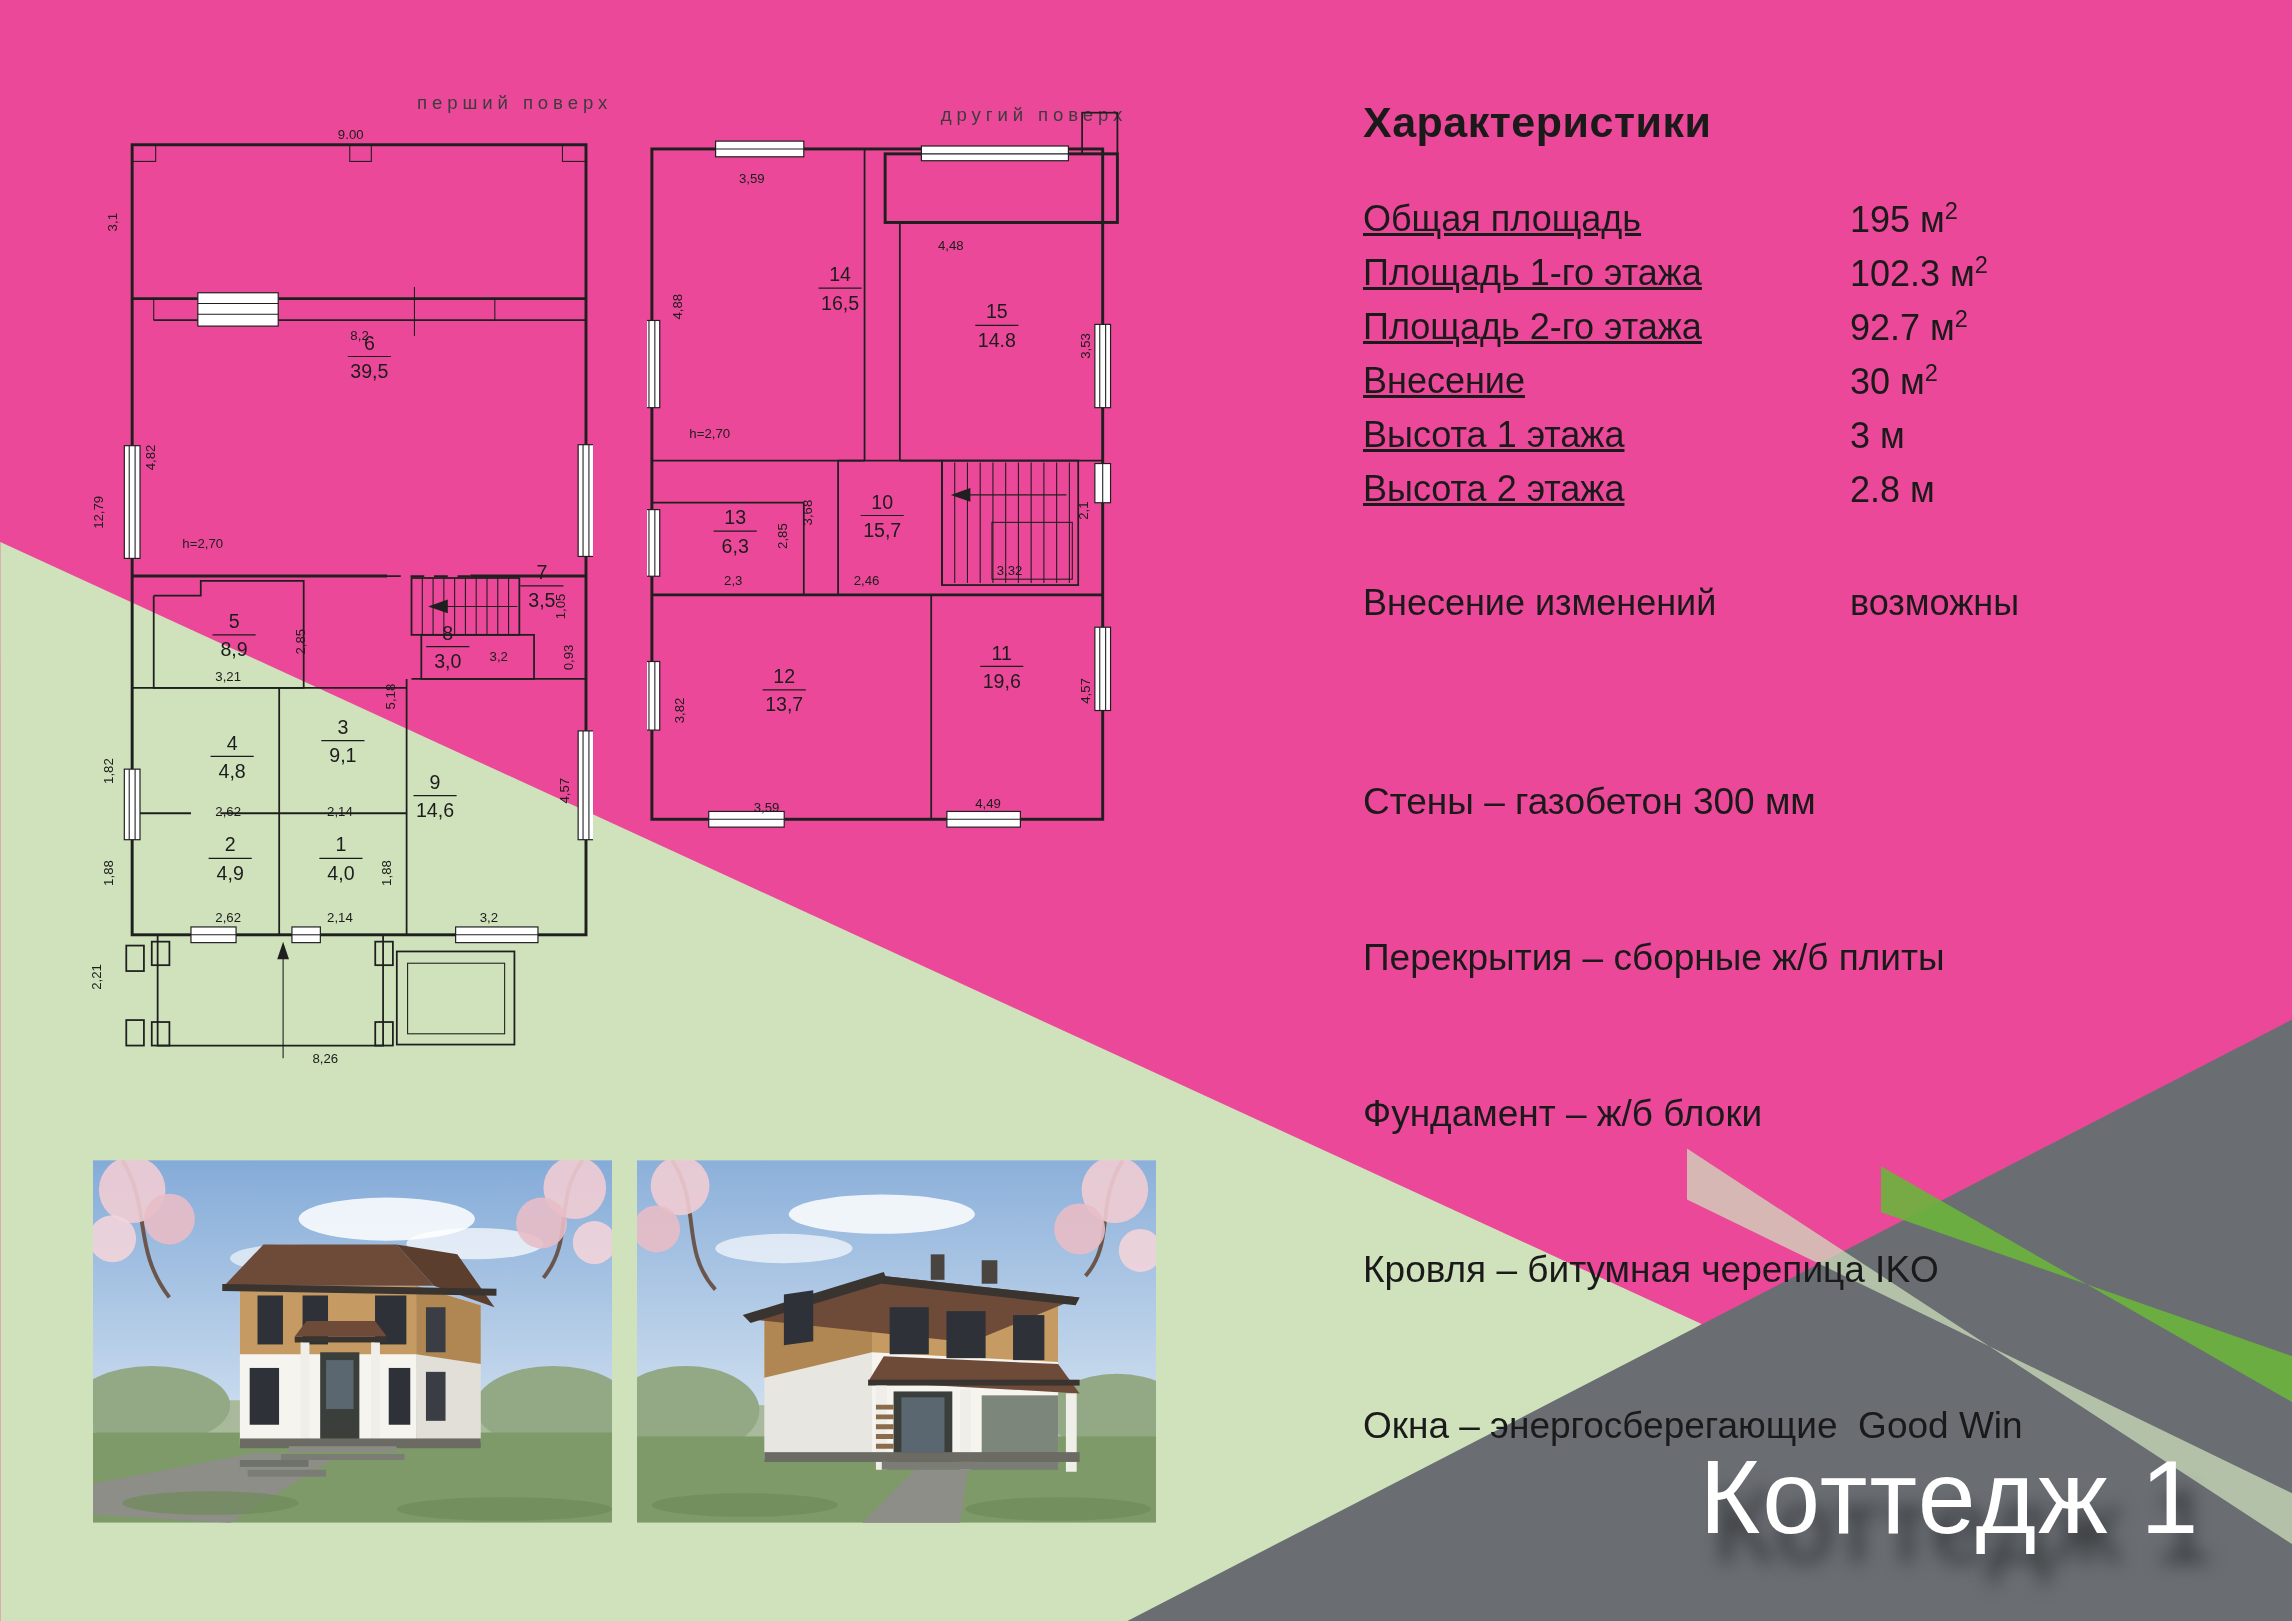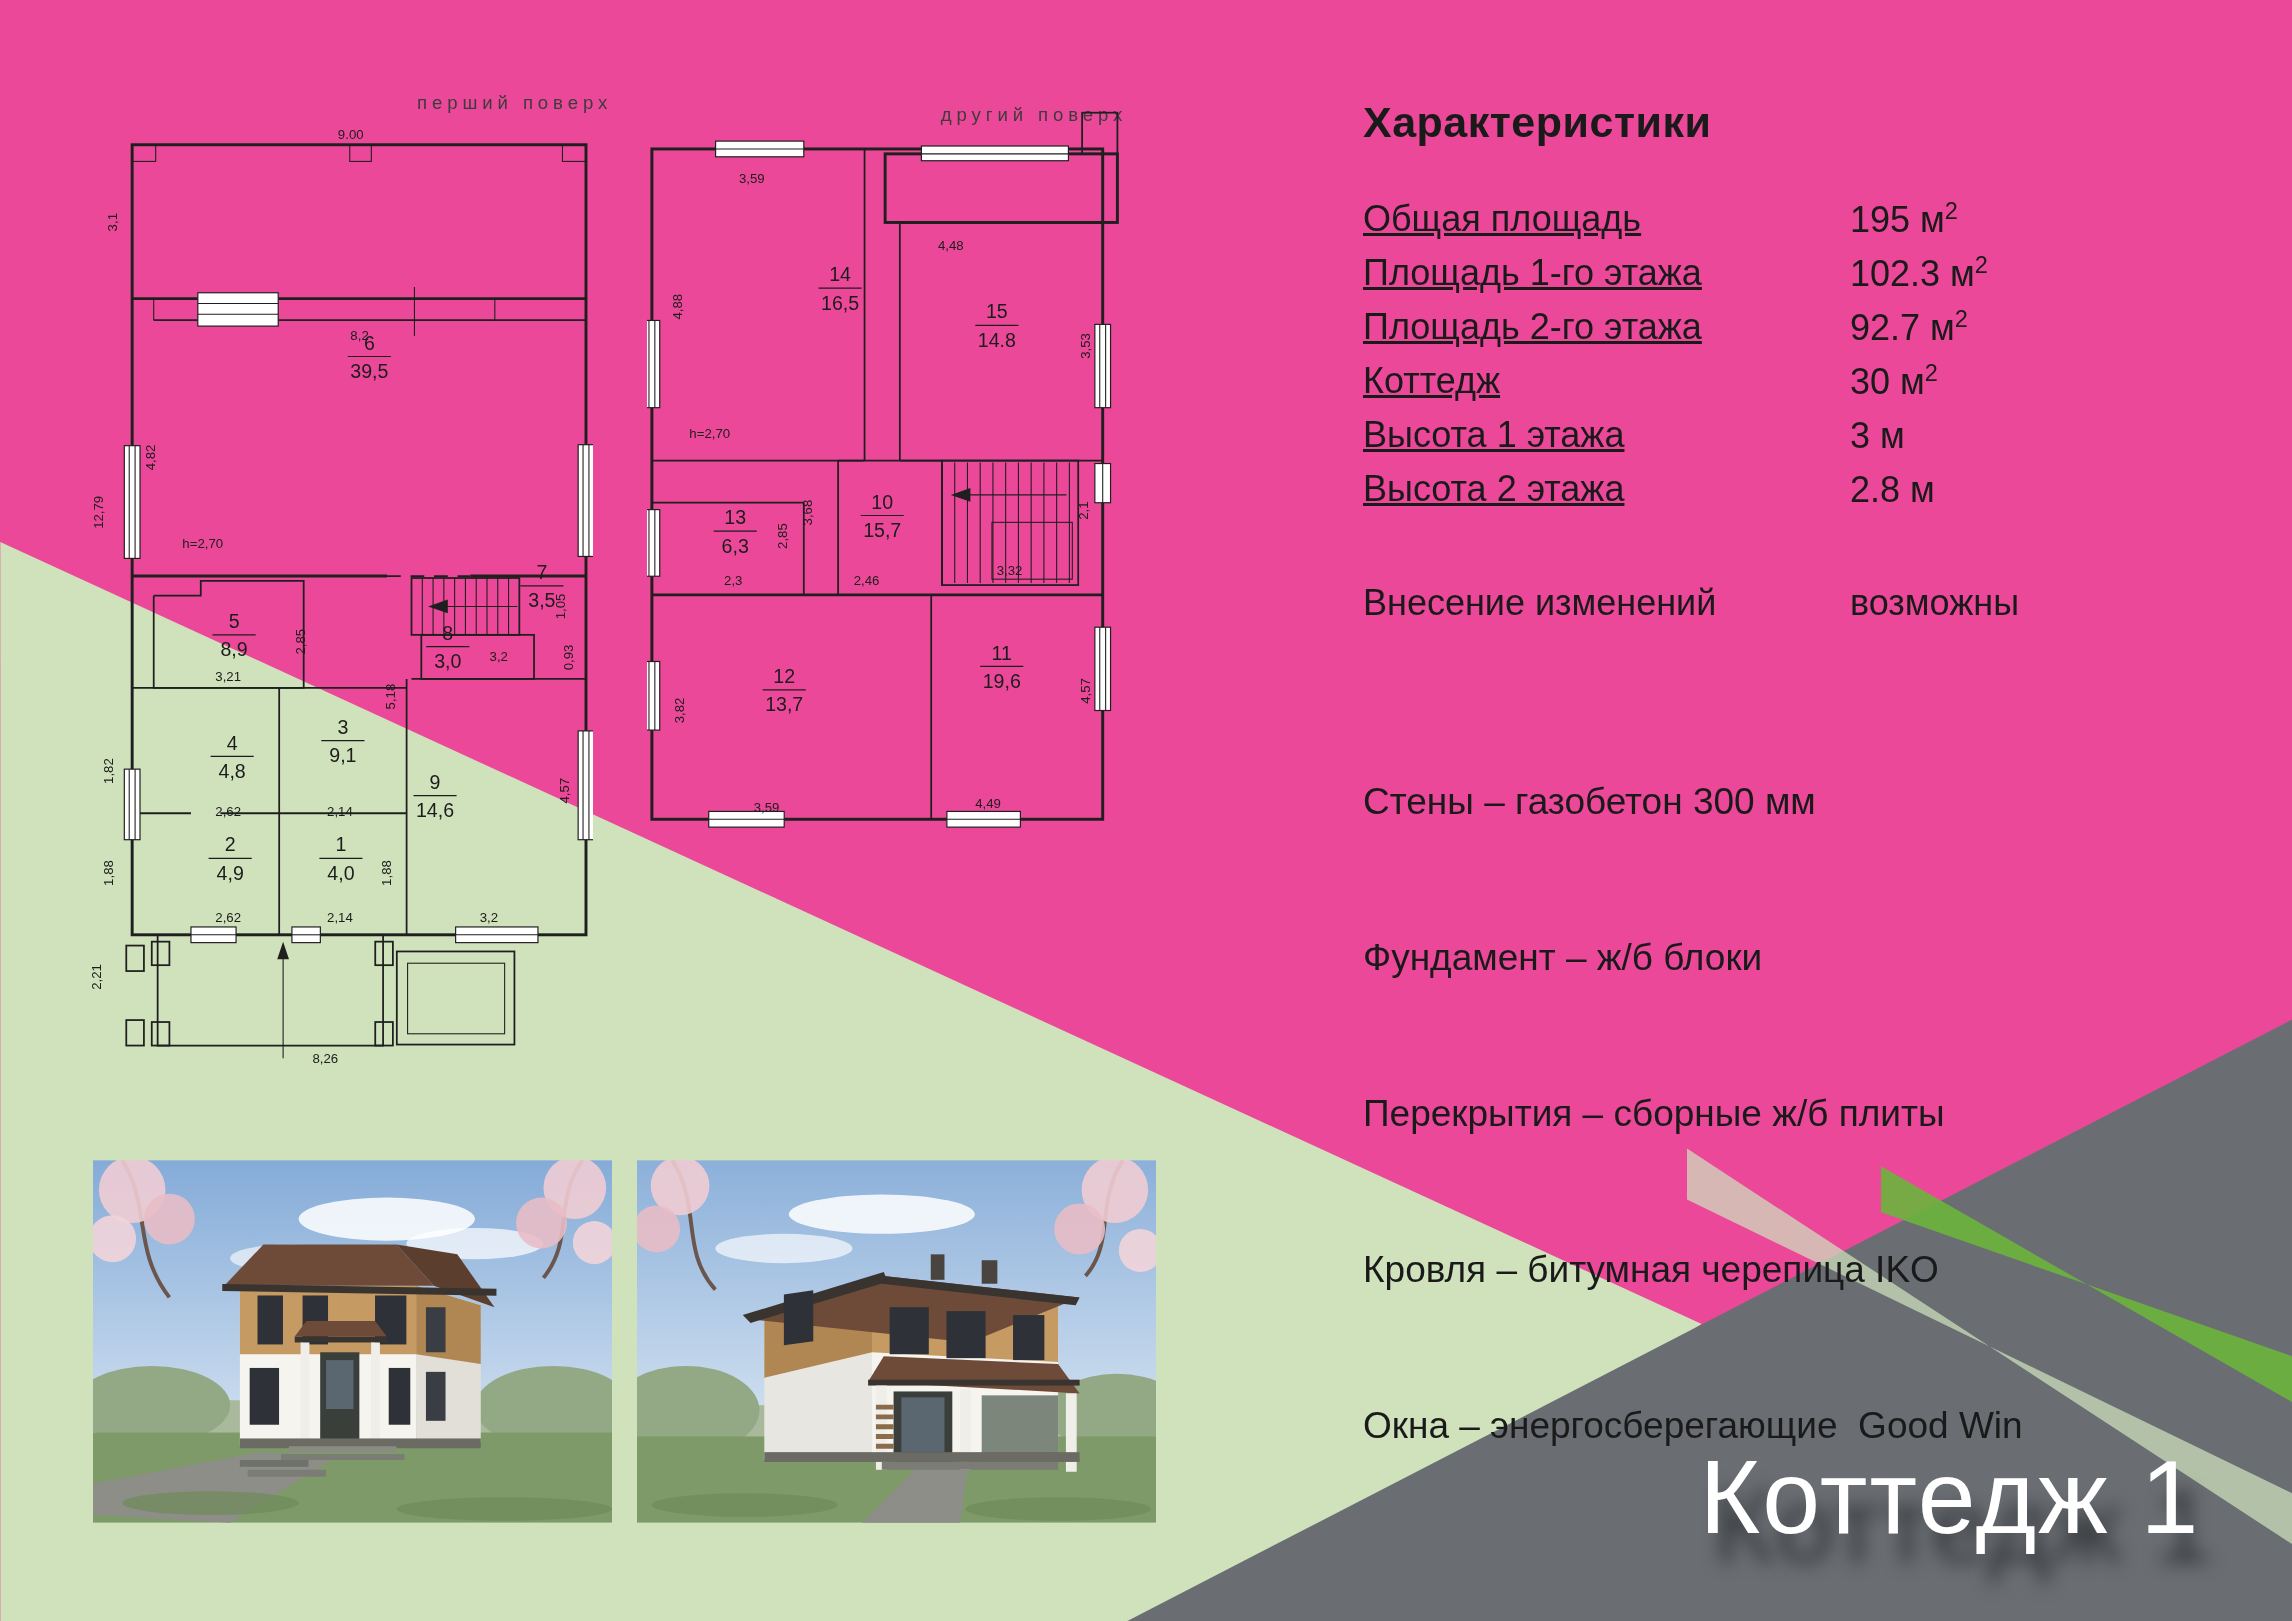--- a/index.html
+++ b/index.html
@@ -317,42 +317,42 @@
     </div>
     <div class="spec-row">
       <span class="lbl">Площадь 1-го этажа</span>
       <span class="val"><span>102.3 м</span><sup>2</sup></span>
     </div>
     <div class="spec-row">
       <span class="lbl">Площадь 2-го этажа</span>
       <span class="val"><span>92.7 м</span><sup>2</sup></span>
     </div>
     <div class="spec-row">
-      <span class="lbl">Коттедж</span>
+      <span class="lbl">Внесение</span>
       <span class="val"><span>30 м</span><sup>2</sup></span>
     </div>
     <div class="spec-row">
       <span class="lbl">Высота 1 этажа</span>
       <span class="val"><span>3 м</span><sup></sup></span>
     </div>
     <div class="spec-row">
       <span class="lbl">Высота 2 этажа</span>
       <span class="val"><span>2.8 м</span><sup></sup></span>
     </div>
   </div>
 
   <div class="note-row">
     <span class="lbl">Внесение изменений</span>
     <span class="val">возможны</span>
   </div>
 
   <div class="construction">
     <div>Стены – газобетон 300 мм</div>
+    <div>Перекрытия – сборные ж/б плиты</div>
     <div>Фундамент – ж/б блоки</div>
-    <div>Перекрытия – сборные ж/б плиты</div>
     <div>Кровля – битумная черепица IKO</div>
     <div>Окна – энергосберегающие  Good Win</div>
     
     
   </div>
 
   <svg class="render" style="left:93px;top:1160px;" viewBox="0 0 530 370">
     <defs>
       <linearGradient id="sky1" x1="0" y1="0" x2="0" y2="1">
         <stop offset="0" stop-color="#84abd8"></stop>

